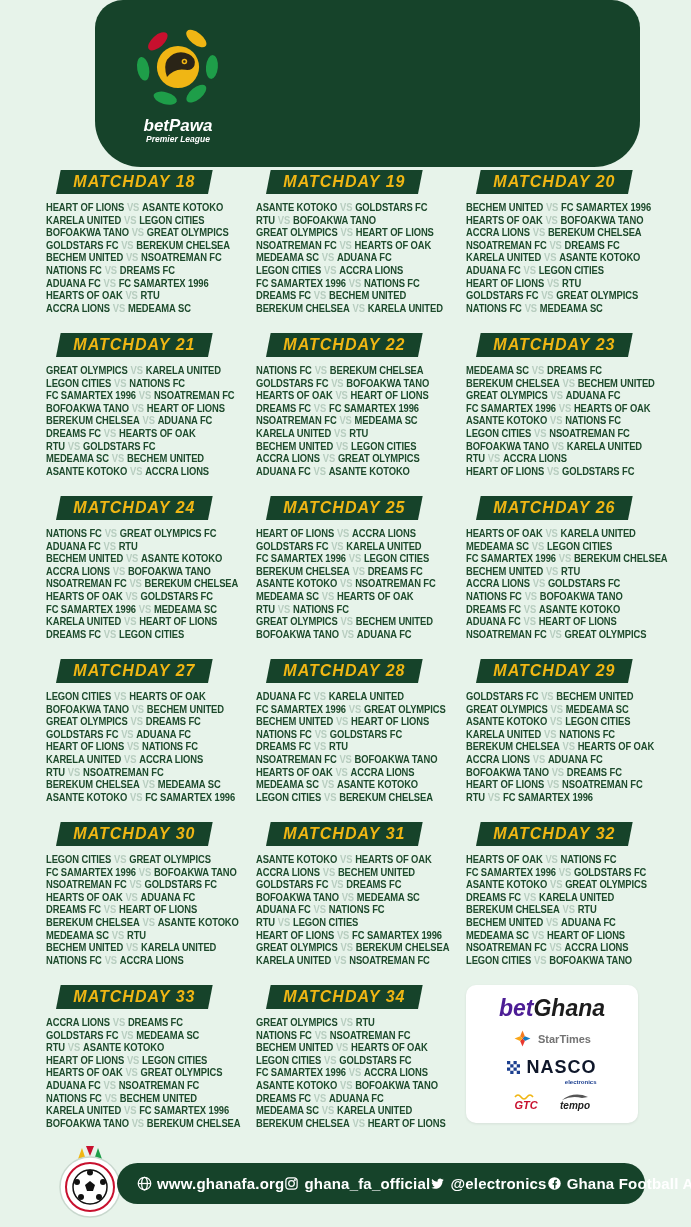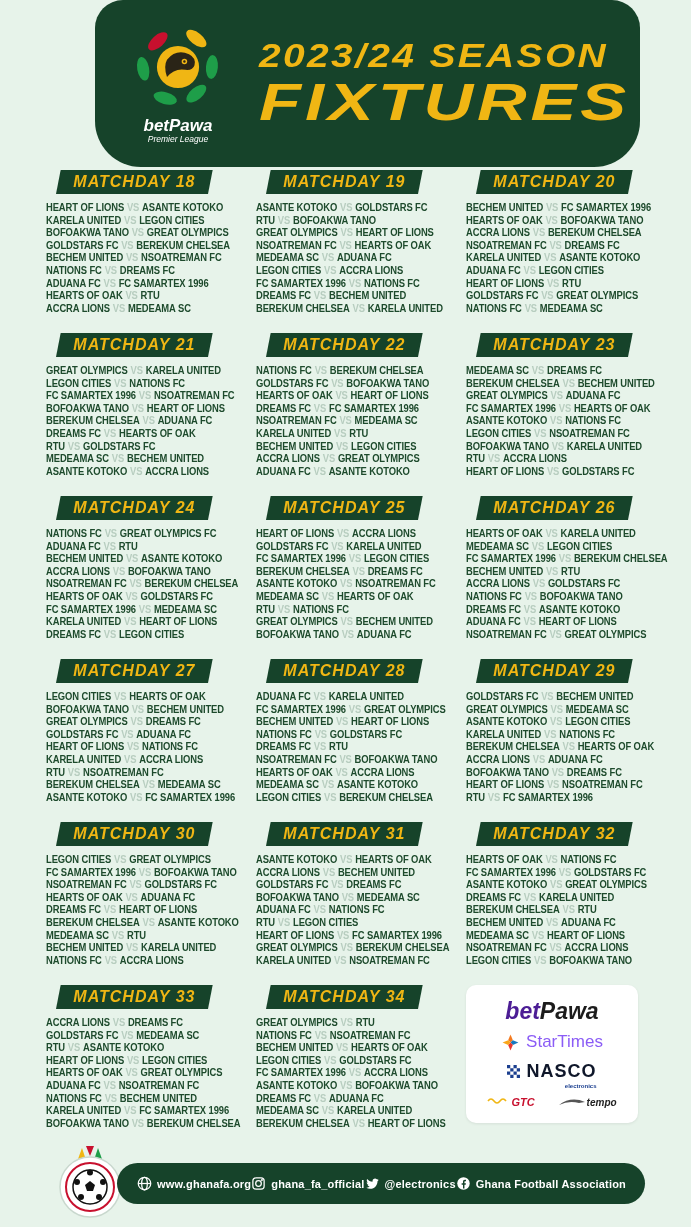--- a/index.html
+++ b/index.html
@@ -4,21 +4,21 @@
 <style>
   html,body{margin:0;padding:0;}
   body{font-family:"Liberation Sans",sans-serif;}
   .poster{position:relative;width:691px;height:1227px;background:#e7f3ea;overflow:hidden;}
 
   
   .header{position:absolute;left:95px;top:0;width:545px;height:167px;background:#16432a;
           border-radius:28px 28px 46px 46px;display:flex;align-items:center;}
   .logo-block{width:130px;margin-left:18px;text-align:center;}
   .logo-brand{color:#fff;font-weight:bold;font-style:italic;font-size:17px;line-height:1;margin-top:2px;}
-  .logo-sub{color:#fff;font-weight:normal;font-style:italic;font-size:8.5px;line-height:1.2;}
+  .logo-sub{color:#fff;font-weight:bold;font-style:italic;font-size:8.5px;line-height:1.2;}
   .title-block{margin-left:16px;color:#f0b614;font-weight:bold;font-style:italic;}
   .title-line1{font-size:33px;letter-spacing:2px;transform:scaleX(1.18);transform-origin:0 50%;line-height:1;}
   .title-line2{font-size:52px;letter-spacing:3px;transform:scaleX(1.32);transform-origin:0 50%;line-height:1;margin-top:4px;}
 
   
   #fixtures-grid{position:absolute;left:46px;top:170px;width:600px;
                  display:grid;grid-template-columns:210px 210px 210px;grid-template-rows:repeat(6,163px);}
   .matchday-section{overflow:visible;}
   .md-pill{display:inline-block;background:#16432a;padding:3px 15px;transform:skewX(-11deg);
            transform-origin:0 100%;margin-left:10px;margin-bottom:8px;}
@@ -28,36 +28,36 @@
                 transform:scaleX(0.94);transform-origin:0 50%;letter-spacing:-0.1px;}
   .vs{color:#b7cdbf;padding:0 3px;}
 
   
   .sponsor-card{grid-column:3;grid-row:6;width:172px;height:138px;background:#fff;border-radius:10px;
                 box-shadow:0 1px 3px rgba(0,0,0,0.08);display:flex;flex-direction:column;align-items:center;
                 justify-content:center;gap:9px;}
   .sp-betpawa{font-weight:bold;font-style:italic;font-size:23px;line-height:1;}
   .bp-bet{color:#4c1d95;} .bp-pawa{color:#1c1c1c;}
   .sp-row{display:flex;align-items:center;gap:6px;}
-  .sp-startimes span{color:#8b5cf6;font-size:17px;font-weight:normal;}
+  .sp-startimes span{color:#737373;font-size:11px;font-weight:bold;}
   .sp-nasco{position:relative;}
   .sp-nasco .nasco-word{color:#0f172a;font-size:18px;font-weight:bold;letter-spacing:1px;}
   .nasco-sub{position:absolute;right:0;bottom:-7px;color:#1b3f8f;font-size:6px;font-weight:bold;}
   .sp-small{display:flex;align-items:flex-end;gap:22px;margin-top:6px;}
-  .gtc,.tempo{display:flex;line-height:1;}
+  .gtc,.tempo{display:flex;flex-direction:column;align-items:center;line-height:1;}
   .gtc-word{color:#c8102e;font-weight:bold;font-style:italic;font-size:11px;}
   .tempo-word{color:#222;font-weight:bold;font-style:italic;font-size:10px;}
 
   
   .gfa-crest{position:absolute;left:56px;top:1144px;}
   .footer-bar{position:absolute;left:117px;top:1163px;width:528px;height:41px;background:#16432a;
               border-radius:21px;display:flex;align-items:center;justify-content:space-between;
               padding:0 20px;box-sizing:border-box;}
   .f-item{display:flex;align-items:center;gap:5px;}
-  .f-item span{color:#fff;font-size:11px;font-weight:bold;letter-spacing:0.2px;white-space:nowrap;}
+  .f-item span{color:#fff;font-size:15px;font-weight:bold;letter-spacing:0.2px;white-space:nowrap;}
   .f-item svg{display:block;}
 </style>
 </head>
 <body>
 
 <div class="poster">
 
   <div class="header">
     <div class="logo-block">
       <svg width="92" height="88" viewBox="0 0 100 96">
@@ -68,30 +68,26 @@
         <ellipse cx="36" cy="82" rx="13" ry="6.5" fill="#1e9e49" transform="rotate(15 36 82)"></ellipse>
         <ellipse cx="12" cy="50" rx="13" ry="6.5" fill="#1e9e49" transform="rotate(80 12 50)"></ellipse>
         <circle cx="50" cy="48" r="23" fill="#f0b614"></circle>
         <path d="M38 40 q10 -12 24 -6 q8 4 6 12 q-2 6 -10 5 q-12 -2 -20 8 q-4 -12 0 -19 z" fill="#2a2417"></path>
         <circle cx="57" cy="42" r="3" fill="#f0b614"></circle>
         <circle cx="57" cy="42" r="1.3" fill="#2a2417"></circle>
       </svg>
       <div class="logo-brand">betPawa</div>
       <div class="logo-sub">Premier League</div>
     </div>
-    <div class="title-block">
-      <div class="title-line1">2023/24 SEASON</div>
-      <div class="title-line2">FIXTURES</div>
-    </div>
   </div>
 
   <div id="fixtures-grid">
     <div class="sponsor-card">
       <div class="sp-betpawa">
-        <span class="bp-bet">bet</span><span class="bp-pawa">Pawa</span>
+        <span class="bp-bet">bet</span><span class="bp-pawa">Ghana</span>
       </div>
       <div class="sp-row sp-startimes">
         <svg width="19" height="19" viewBox="0 0 24 24">
           <path d="M12 2 L15 9 L12 12 L9 9 Z" fill="#f47b20"></path>
           <path d="M22 12 L15 15 L12 12 L15 9 Z" fill="#1679c0"></path>
           <path d="M12 22 L9 15 L12 12 L15 15 Z" fill="#e8382f"></path>
           <path d="M2 12 L9 9 L12 12 L9 15 Z" fill="#f9a61a"></path>
         </svg>
         <span>StarTimes</span>
       </div>

